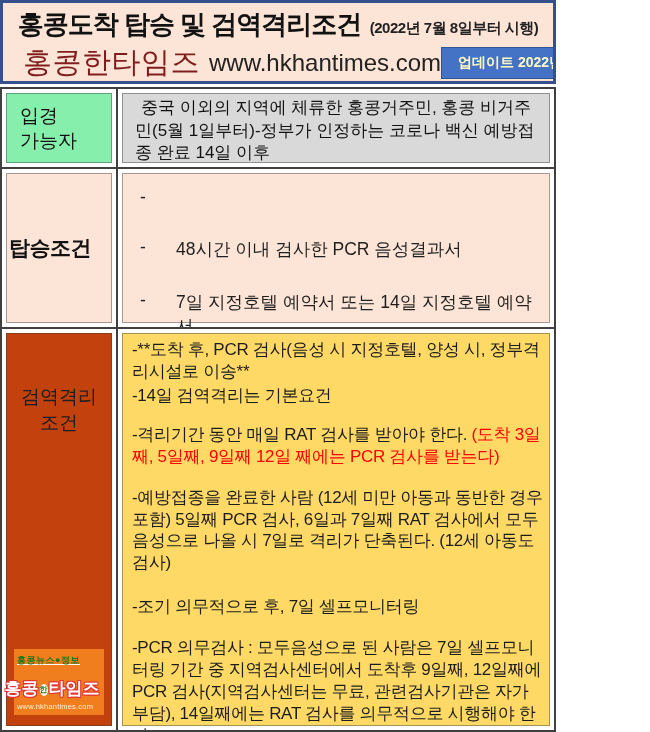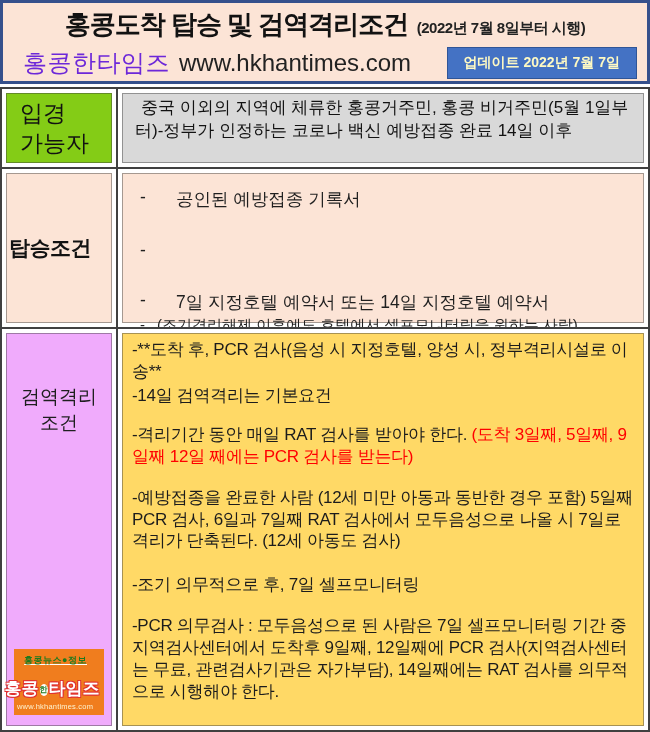--- a/index.html
+++ b/index.html
@@ -1,51 +1,51 @@
 <!DOCTYPE html>
 <html><head>
 <meta charset="utf-8">
 <style>
   html,body { margin:0; padding:0; background:#ffffff; }
   body { width:650px; height:732px; font-family:"Liberation Sans", sans-serif; color:#1f1f1f; }
-  .page { box-sizing:border-box; width:650px; height:732px; background:#ffffff; }
+  .page { box-sizing:border-box; width:556px; height:732px; background:#ffffff; }
 
   
   .header-box {
     box-sizing:border-box; height:84px; margin:0 0 3px 0;
     border:3px solid #35508c; background:#fce4d6;
     padding:5px 8px 3px 8px; overflow:hidden;
   }
   .title-line { text-align:center; white-space:nowrap; line-height:32px; }
   .title-main { font-size:26px; font-weight:bold; color:#121212; letter-spacing:-1px; }
   .title-suffix { font-size:15px; font-weight:bold; color:#222; margin-left:4px; letter-spacing:-0.5px; }
   .brand-line { display:flex; align-items:center; padding-left:12px; margin-top:1px; height:36px; }
-  .brand-name { font-size:24px; color:#6d28d9; letter-spacing:0.5px; white-space:nowrap; }
+  .brand-name { font-size:29px; color:#7f1d1d; letter-spacing:0.5px; white-space:nowrap; }
   .brand-site { font-size:24px; color:#222; margin-left:9px; white-space:nowrap; }
   .update-badge {
     margin-left:auto; margin-right:2px; background:#4472c4; border:1px solid #2f5597;
     color:#fef9c3; font-size:14px; font-weight:bold; padding:6px 16px; white-space:nowrap;
   }
 
   
   .info-table {
     box-sizing:border-box; height:645px;
     display:grid; grid-template-columns:114px 1fr; grid-template-rows:78px 158px 1fr;
     gap:2px; background:#404040; border:2px solid #404040;
   }
   .cell { background:#ffffff; padding:4px; box-sizing:border-box; overflow:hidden; }
   .inner {
     box-sizing:border-box; width:100%; height:100%;
     border:1px solid rgba(60,60,60,0.45);
   }
 
   
   .entry-label-inner {
-    background:#84cc16; display:flex; flex-direction:column; justify-content:center;
-    padding-left:13px; font-size:23px; line-height:1.32; color:#121212;
+    background:#86efac; display:flex; flex-direction:column; justify-content:center;
+    padding-left:13px; font-size:19px; line-height:1.32; color:#121212;
   }
   .entry-content-inner {
     background:#d9d9d9; padding:3px 12px 6px 12px;
     font-size:17px; line-height:1.33; color:#121212; text-indent:6px;
   }
 
   
   .boarding-label-inner {
     background:#fce4d6; display:flex; align-items:center;
     padding-left:2px; font-size:21px; font-weight:bold; color:#121212; letter-spacing:-0.5px;
@@ -54,39 +54,39 @@
   .dash-item { display:flex; font-size:17.5px; color:#1f1f1f; }
   .dash-item .dash { width:12px; margin-left:9px; flex:none; }
   .dash-item .item-text { margin-left:24px; }
   .dash-item.gap-after { margin-bottom:29px; }
   .dash-item.tight { margin-bottom:2px; }
   .dash-item.small { font-size:15px; }
   .dash-item.small .item-text { margin-left:5px; }
 
   
   .quarantine-label-inner {
-    background:#f0abfc; position:relative; display:flex; flex-direction:column; align-items:center;
+    background:#c2410c; position:relative; display:flex; flex-direction:column; align-items:center;
   }
   .q-label { margin-top:50px; text-align:center; font-size:19px; line-height:1.35; color:#1f1f1f; }
   .q-content-inner {
     background:#ffd966; padding:5px 4px 4px 9px;
     font-size:17px; line-height:1.29; color:#1c1c1c; letter-spacing:-0.3px;
   }
   .q-content-inner p { margin:0; }
   .p-basic { margin-top:2px !important; }
   .p-rat { margin-top:17px !important; }
   .p-vaccinated { margin-top:19px !important; }
   .p-self { margin-top:22px !important; }
   .p-pcr { margin-top:19px !important; }
   .red-text { color:#ff0000; }
 
   
   .hk-logo {
     position:absolute; bottom:10px; left:50%; transform:translateX(-50%);
-    width:90px; background:#f07d1e; padding:5px 17px 4px 3px; text-align:right;
+    width:90px; background:#f07d1e; padding:5px 17px 4px 3px; text-align:left;
     box-sizing:border-box;
   }
   .logo-tagline {
     font-size:9px; font-weight:bold; color:#1e7a1e;
     text-decoration:underline; text-decoration-color:#ffffff; letter-spacing:0.5px;
     white-space:nowrap;
   }
   .logo-name {
     display:flex; align-items:center; justify-content:center; margin-top:10px;
     font-size:17px; font-weight:bold; color:#ffffff; white-space:nowrap;
@@ -129,24 +129,24 @@
       <div class="inner entry-content-inner">중국 이외의 지역에 체류한 홍콩거주민, 홍콩 비거주민(5월 1일부터)-정부가 인정하는 코로나 백신 예방접종 완료 14일 이후</div>
     </div>
 
     <div class="cell">
       <div class="inner boarding-label-inner">탑승조건</div>
     </div>
     <div class="cell">
       <div class="inner boarding-content-inner">
         <div class="dash-item gap-after">
           <span class="dash">-</span>
-          <span class="item-text">공인된 예방접종 기록서</span>
         </div>
         <div class="dash-item gap-after">
           <span class="dash">-</span>
+          <span class="item-text">48시간 이내 검사한 PCR 음성결과서</span>
         </div>
         <div class="dash-item tight">
           <span class="dash">-</span>
           <span class="item-text">7일 지정호텔 예약서 또는 14일 지정호텔 예약서</span>
         </div>
         <div class="dash-item small">
           <span class="dash">-</span>
           <span class="item-text">(조기격리해제 이후에도 호텔에서 셀프모니터링을 원하는 사람)</span>
         </div>
       </div>

